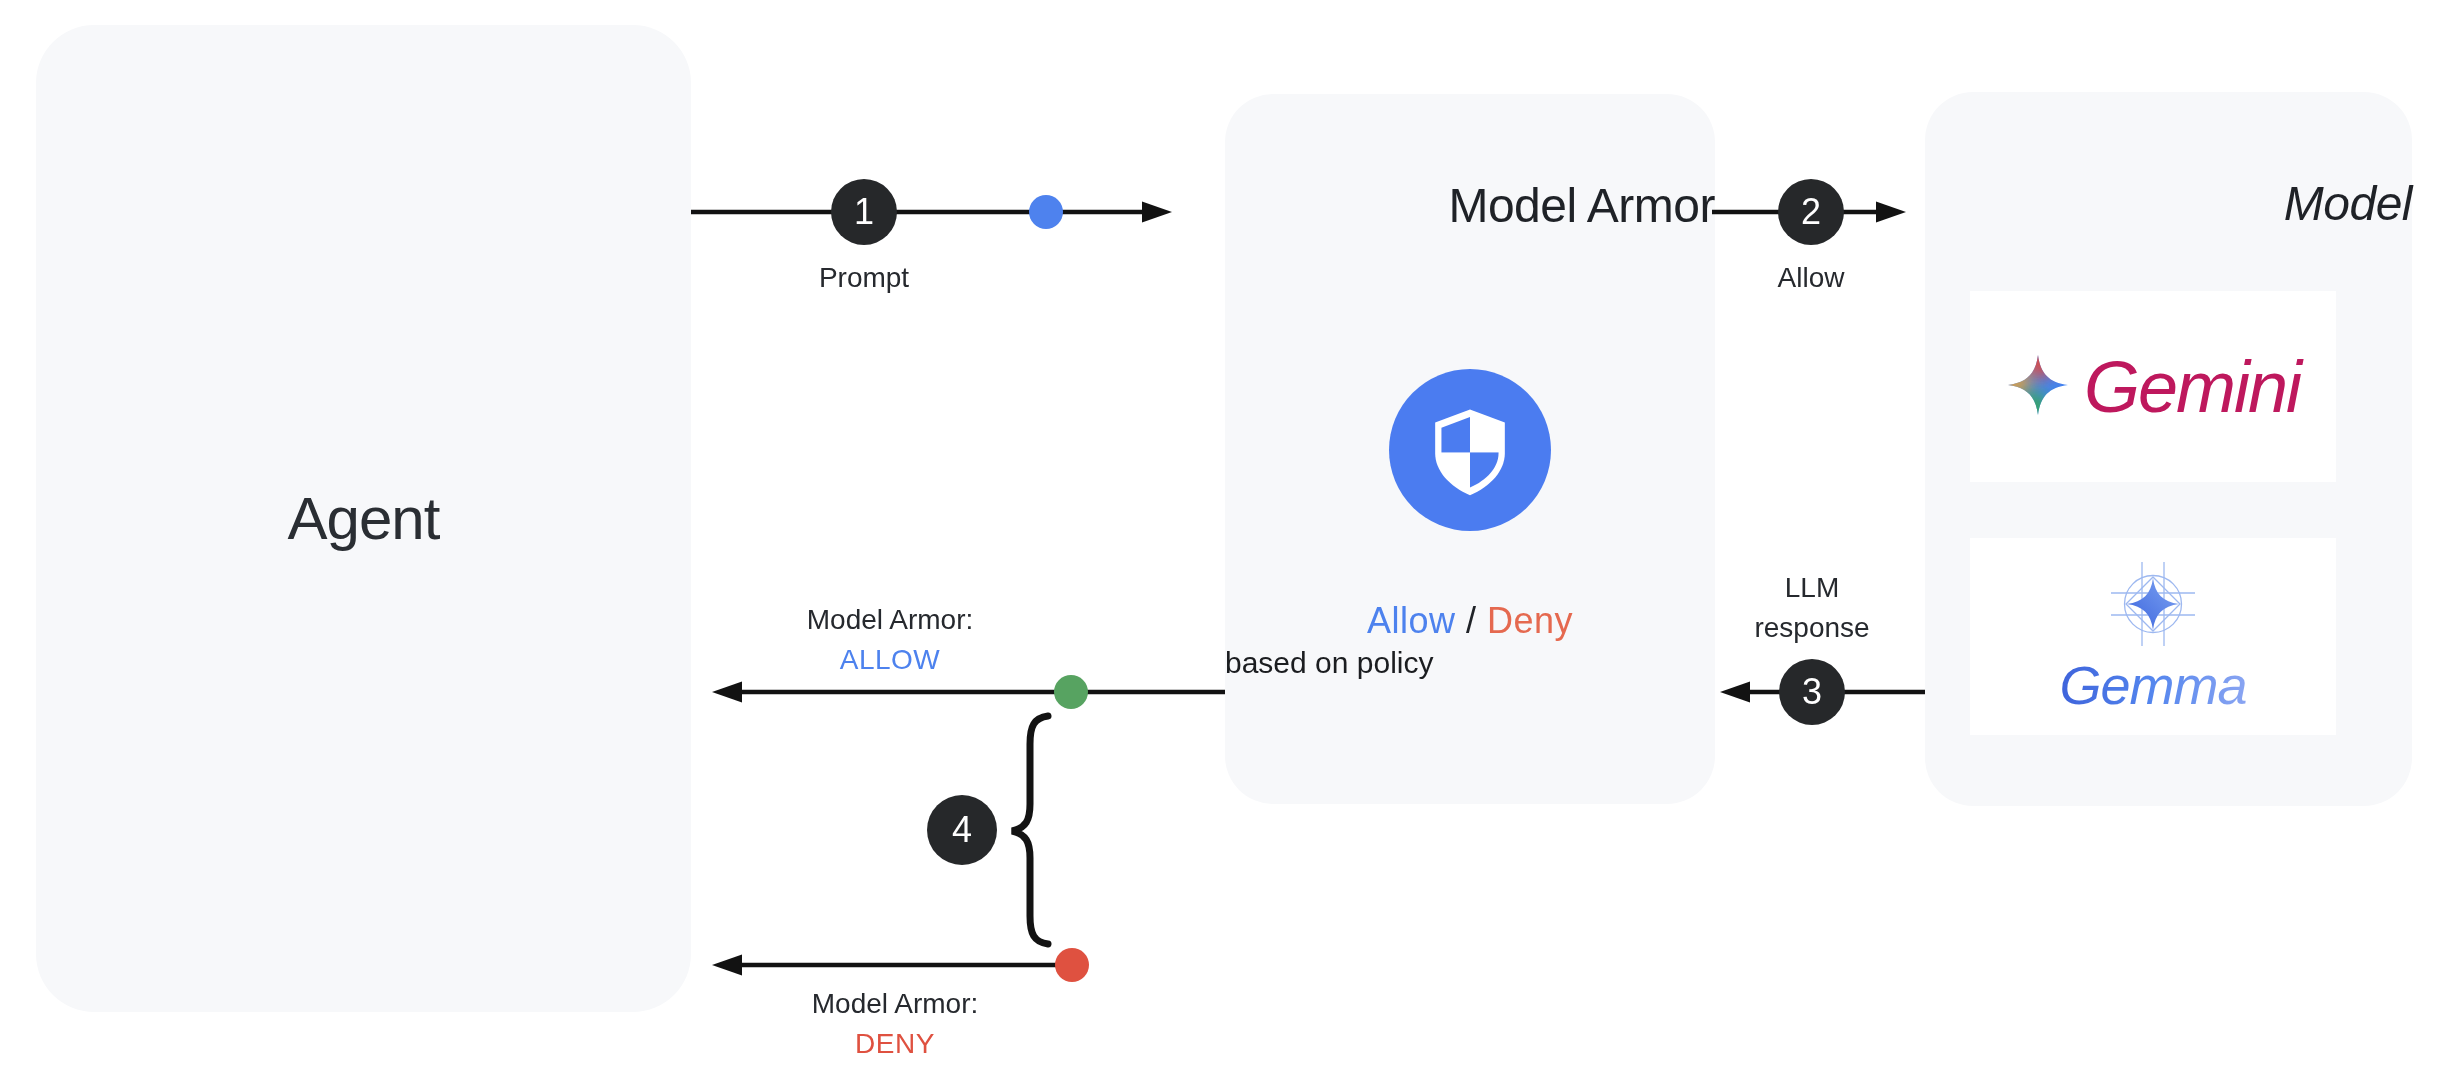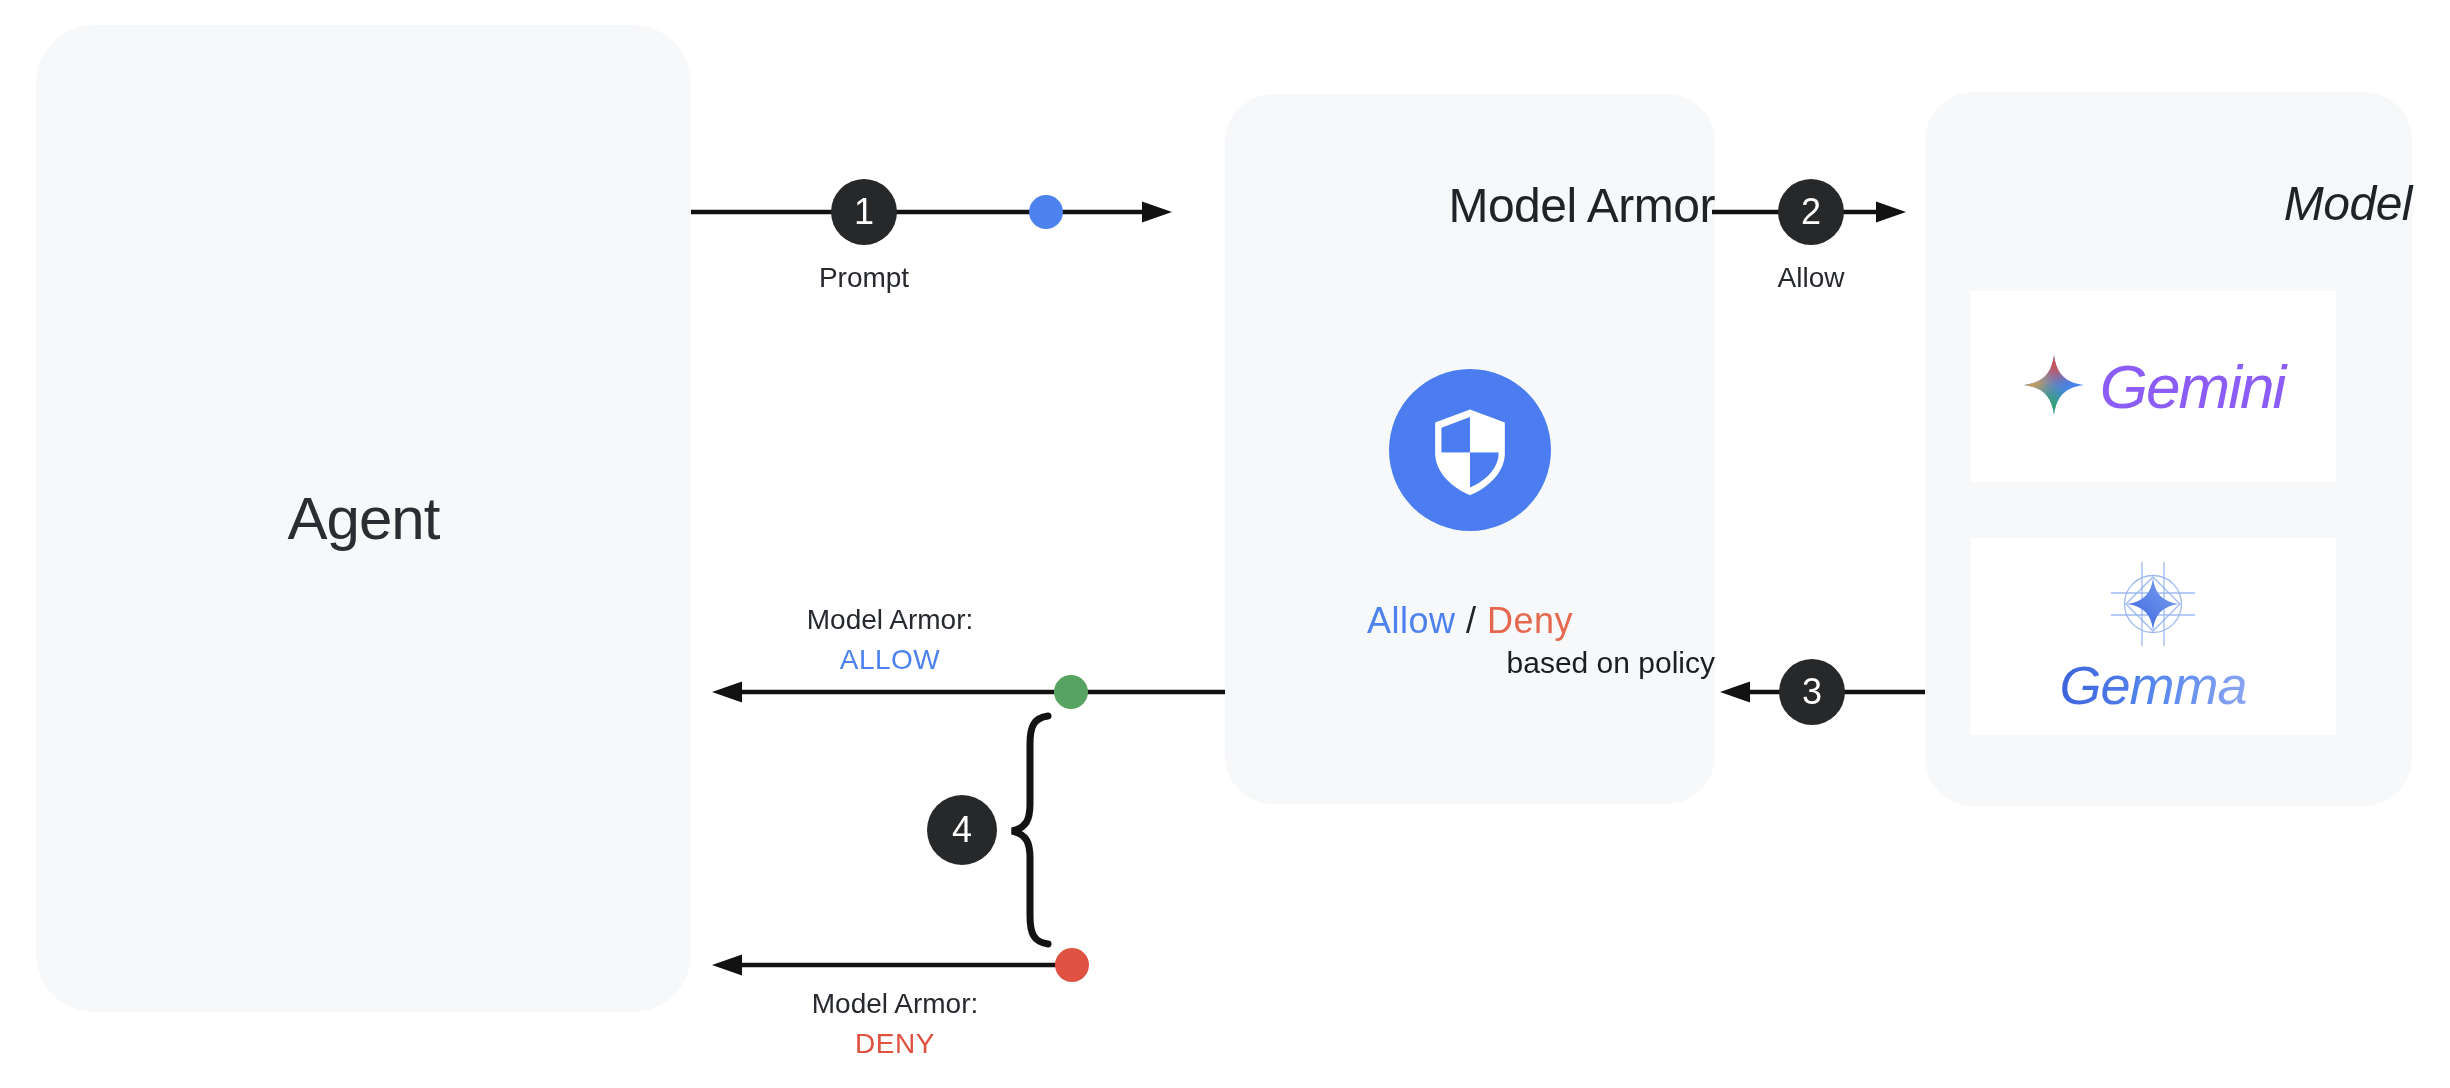--- a/index.html
+++ b/index.html
@@ -30,29 +30,29 @@
   .shield-wrap { position: absolute; left: 164px; top: 275px; width: 162px; height: 162px; }
   .allow-deny-line {
     position: absolute; top: 506px; left: 0; right: 0;
     text-align: center; font-size: 36px; font-weight: 400; letter-spacing: 0.5px;
   }
   .ad-allow { color: #4d82ee; }
   .ad-slash { color: #202328; }
   .ad-deny { color: #e5694f; }
   .policy-line {
     position: absolute; top: 552px; left: 0; right: 0;
-    text-align: right; font-size: 30px; font-weight: 400; color: #1b1d20;
+    text-align: left; font-size: 30px; font-weight: 400; color: #1b1d20;
   }
   .logo-card {
     position: absolute; left: 45px; width: 366px; background: #ffffff;
     display: flex; align-items: center; justify-content: center;
   }
   .gemini-card { top: 199px; height: 191px; gap: 14px; flex-direction: row; }
   .gemma-card { top: 446px; height: 197px; flex-direction: column; gap: 4px; }
-  .gemini-wordmark { font-size: 62px; font-weight: 500; color: #8b5cf6; letter-spacing: -2px; }
+  .gemini-wordmark { font-size: 72px; font-weight: 500; color: #be185d; letter-spacing: -2px; }
   .gemma-wordmark {
     font-size: 54px; font-weight: 400; letter-spacing: -1px;
     background: linear-gradient(90deg, #3e63db, #5486ee, #8aa5f2);
     -webkit-background-clip: text; background-clip: text;
     color: transparent;
     margin-top: -4px;
   }
   .overlay { position: absolute; left: 0; top: 0; width: 2450px; height: 1088px; pointer-events: none; }
   .step-circle {
     position: absolute; width: 66px; height: 66px; border-radius: 50%;
@@ -180,20 +180,24 @@
   </div>
   <div class="step-circle" style="left:1779px; top:659px;">
     <span>3</span>
   </div>
   <div class="step-circle big" style="left:927px; top:795px;">
     <span>4</span>
   </div>
 
   <div class="flow-label" style="left:744px; top:258px; width:240px;">Prompt</div>
   <div class="flow-label" style="left:1691px; top:258px; width:240px;">Allow</div>
+  <div class="flow-label" style="left:1672px; top:568px; width:280px;">
+    <div>LLM</div>
+    <div>response</div>
+  </div>
 
   <div class="flow-label" style="left:720px; top:600px; width:340px;">
     <div>Model Armor:</div>
     <div class="status-blue">ALLOW</div>
   </div>
 
   <div class="flow-label" style="left:725px; top:984px; width:340px;">
     <div>Model Armor:</div>
     <div class="status-red">DENY</div>
   </div>

